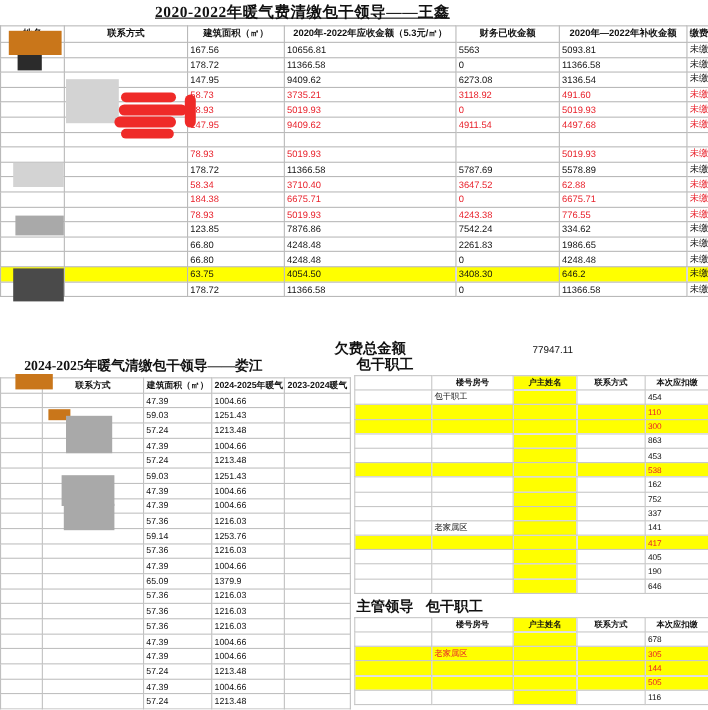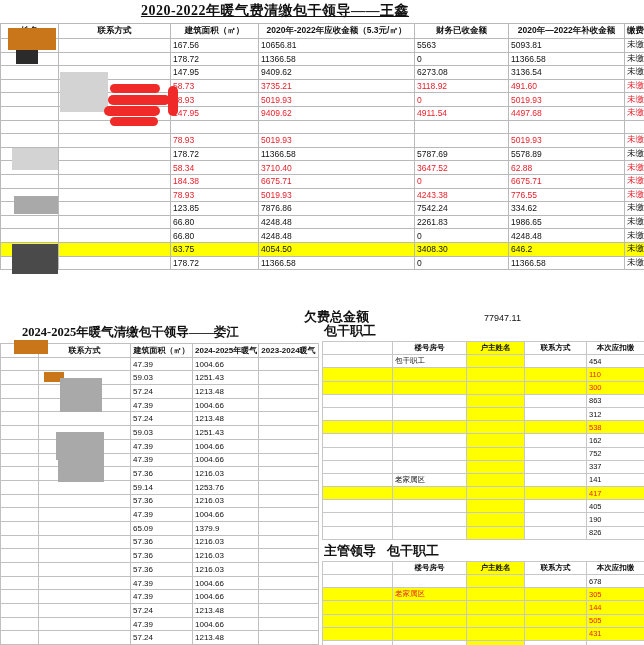--- a/index.html
+++ b/index.html
@@ -519,21 +519,21 @@
           <td class="num"></td>
           <td class="num hl"></td>
           <td class="num"></td>
           <td class="num">863</td>
         </tr>
         <tr>
           <td class="num"></td>
           <td class="num"></td>
           <td class="num hl"></td>
           <td class="num"></td>
-          <td class="num">312</td>
+          <td class="num">453</td>
         </tr>
         <tr>
           <td class="red hl num"></td>
           <td class="red hl num"></td>
           <td class="red hl num hl"></td>
           <td class="red hl num"></td>
           <td class="red hl num">538</td>
         </tr>
         <tr>
           <td class="num"></td>
@@ -582,21 +582,21 @@
           <td class="num"></td>
           <td class="num hl"></td>
           <td class="num"></td>
           <td class="num">190</td>
         </tr>
         <tr>
           <td class="num"></td>
           <td class="num"></td>
           <td class="num hl"></td>
           <td class="num"></td>
-          <td class="num">826</td>
+          <td class="num">646</td>
         </tr>
       </tbody>
   </table>
 
   <div style="padding-left:2px;padding-top:2px;padding-bottom:1px">
     <span class="hdr-label">主管领导</span>
     <span style="display:inline-block;width:6px"></span>
     <span class="hdr-label">包干职工</span>
   </div>
   <table class="brTable">
@@ -639,27 +639,20 @@
           <td class="red hl num">144</td>
         </tr>
         <tr>
           <td class="red hl num"></td>
           <td class="red hl num"></td>
           <td class="red hl num hl"></td>
           <td class="red hl num"></td>
           <td class="red hl num">505</td>
         </tr>
         <tr>
-          <td class="red hl num"></td>
-          <td class="red hl num"></td>
-          <td class="red hl num hl"></td>
-          <td class="red hl num"></td>
-          <td class="red hl num">431</td>
-        </tr>
-        <tr>
           <td class="num"></td>
           <td class="num"></td>
           <td class="num hl"></td>
           <td class="num"></td>
           <td class="num">116</td>
         </tr>
       </tbody>
   </table>
 </div>
 

